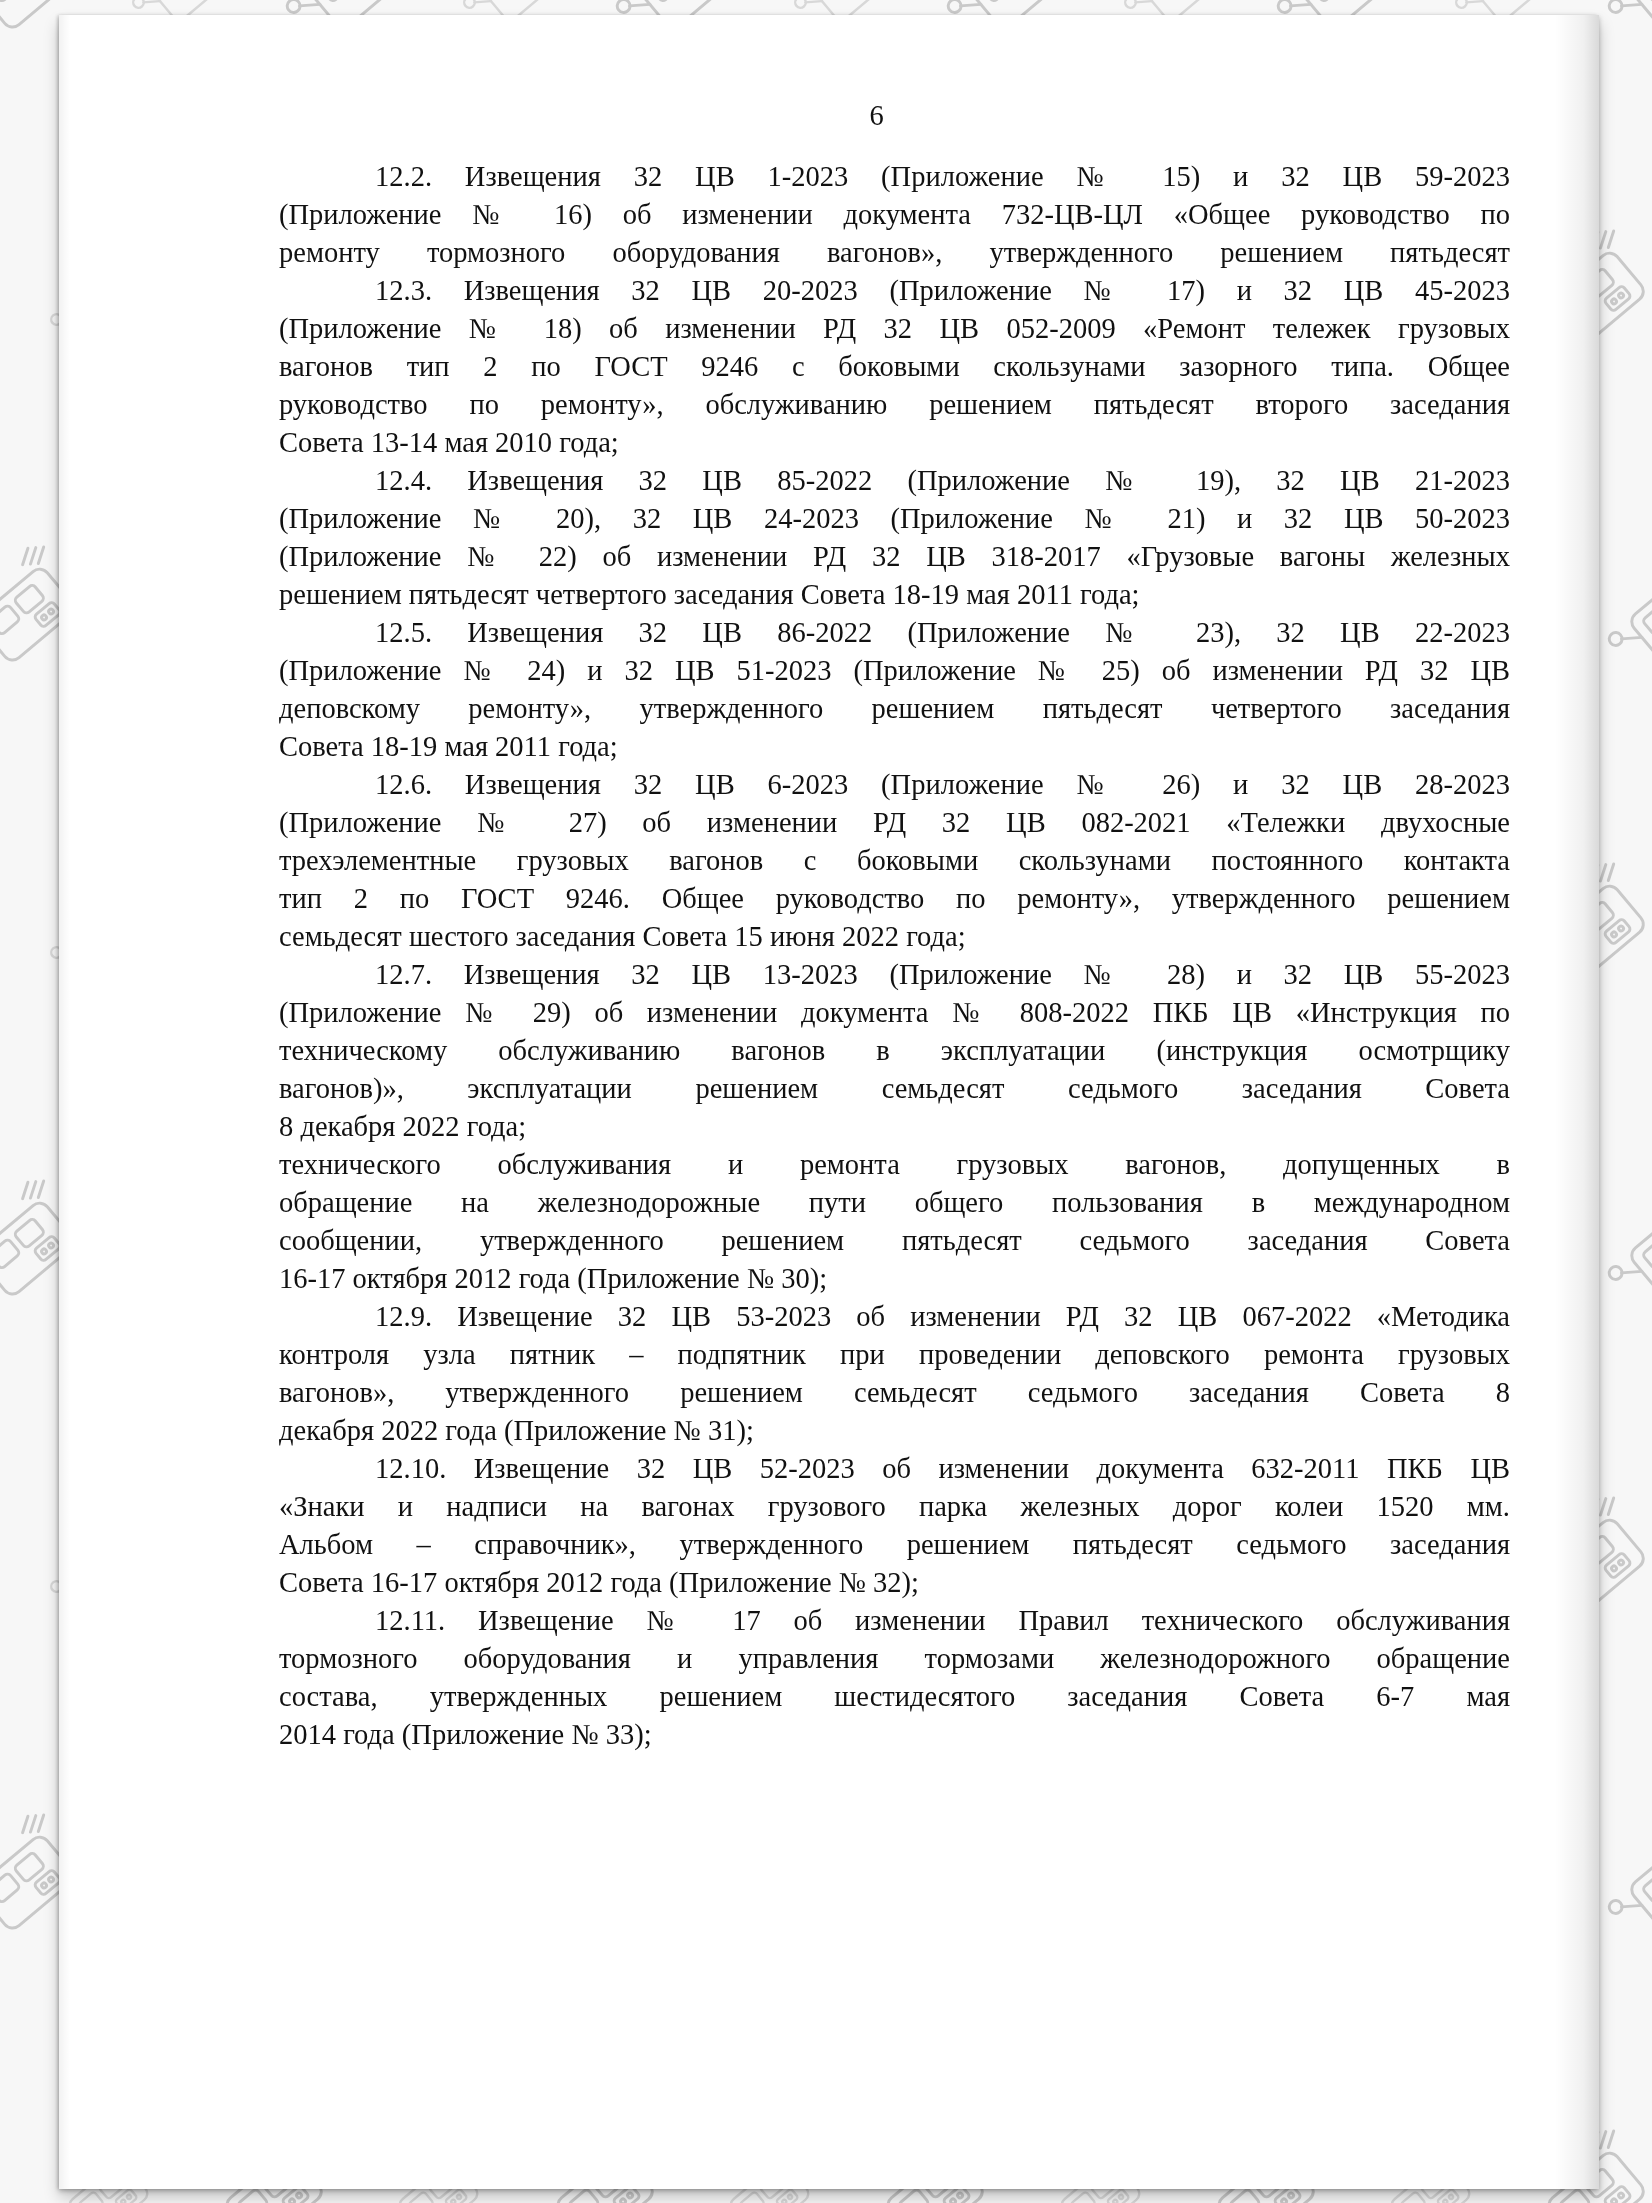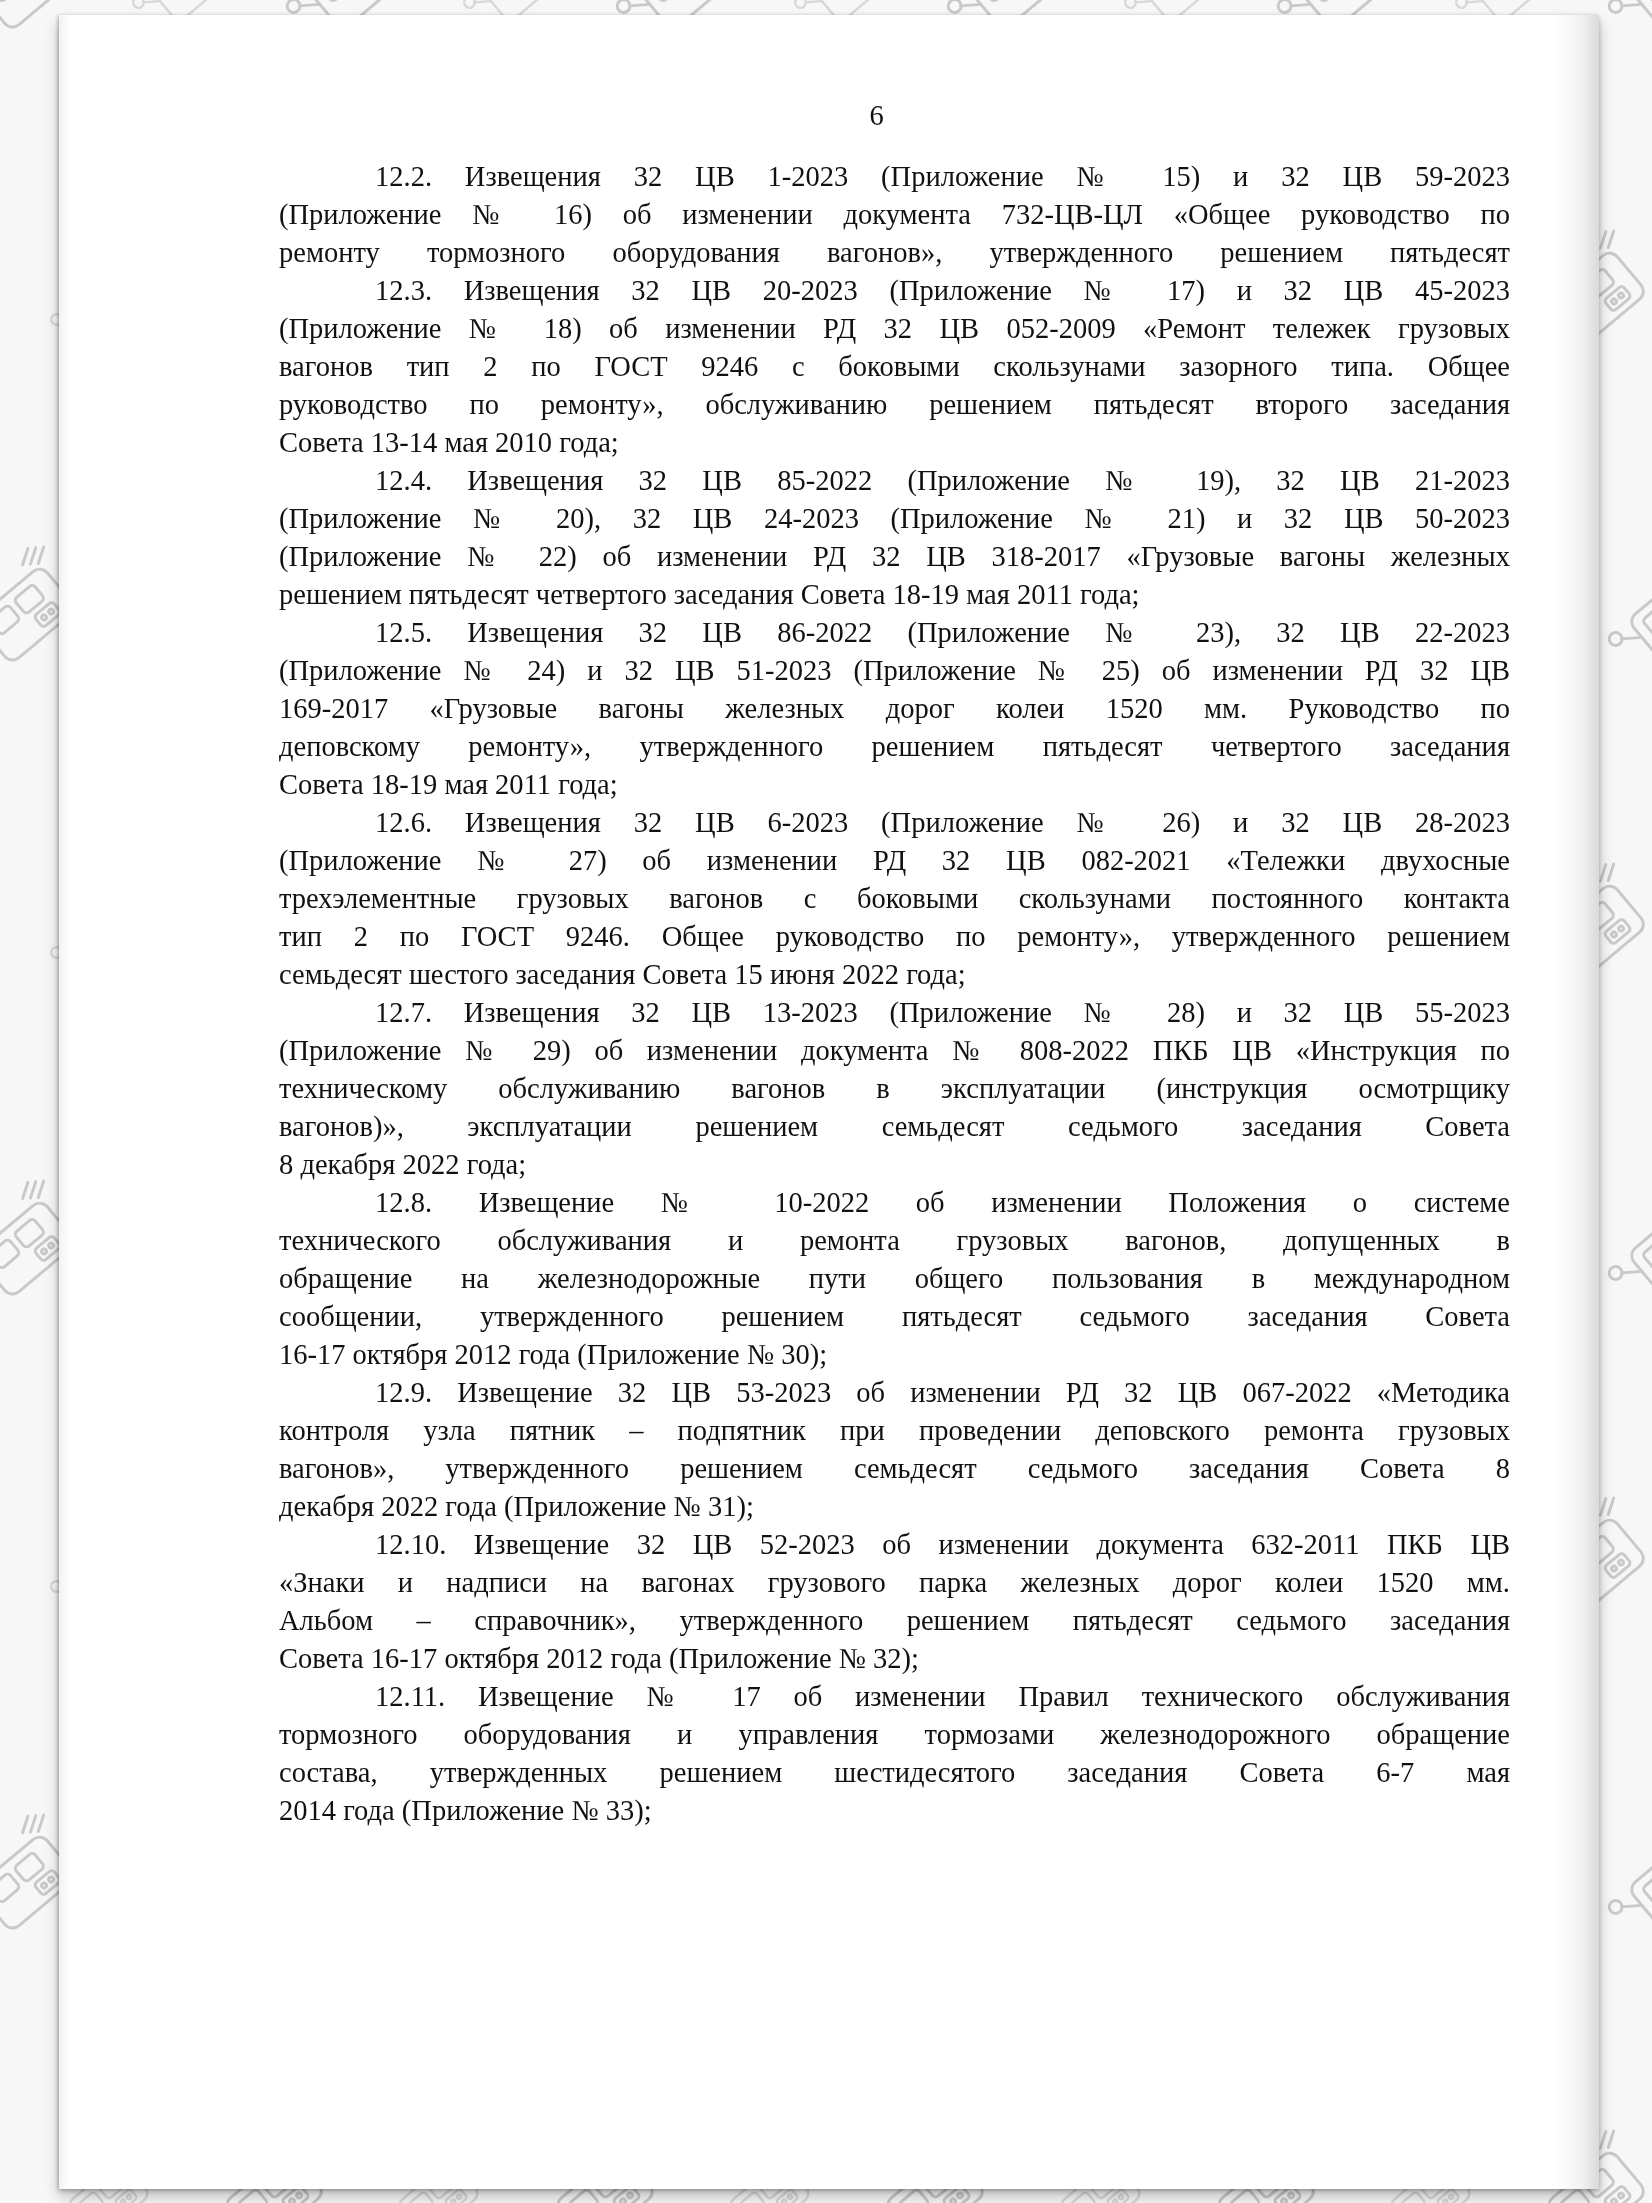--- a/index.html
+++ b/index.html
@@ -1336,40 +1336,38 @@
         </div>
         <div class="para">
           <div class="line first">12.4. Извещения 32 ЦВ 85-2022 (Приложение № 19), 32 ЦВ 21-2023</div>
           <div class="line">(Приложение № 20), 32 ЦВ 24-2023 (Приложение № 21) и 32 ЦВ 50-2023</div>
           <div class="line">(Приложение № 22) об изменении РД 32 ЦВ 318-2017 «Грузовые вагоны железных</div>
           <div class="line last">решением пятьдесят четвертого заседания Совета 18-19 мая 2011 года;</div>
         </div>
         <div class="para">
           <div class="line first">12.5. Извещения 32 ЦВ 86-2022 (Приложение № 23), 32 ЦВ 22-2023</div>
           <div class="line">(Приложение № 24) и 32 ЦВ 51-2023 (Приложение № 25) об изменении РД 32 ЦВ</div>
-          <div class="line">169-2017 «Грузовые вагоны железных дорог колеи 1520 мм. Руководство по</div>
           <div class="line">деповскому ремонту», утвержденного решением пятьдесят четвертого заседания</div>
           <div class="line last">Совета 18-19 мая 2011 года;</div>
         </div>
         <div class="para">
           <div class="line first">12.6. Извещения 32 ЦВ 6-2023 (Приложение № 26) и 32 ЦВ 28-2023</div>
           <div class="line">(Приложение № 27) об изменении РД 32 ЦВ 082-2021 «Тележки двухосные</div>
           <div class="line">трехэлементные грузовых вагонов с боковыми скользунами постоянного контакта</div>
           <div class="line">тип 2 по ГОСТ 9246. Общее руководство по ремонту», утвержденного решением</div>
           <div class="line last">семьдесят шестого заседания Совета 15 июня 2022 года;</div>
         </div>
         <div class="para">
           <div class="line first">12.7. Извещения 32 ЦВ 13-2023 (Приложение № 28) и 32 ЦВ 55-2023</div>
           <div class="line">(Приложение № 29) об изменении документа № 808-2022 ПКБ ЦВ «Инструкция по</div>
           <div class="line">техническому обслуживанию вагонов в эксплуатации (инструкция осмотрщику</div>
           <div class="line">вагонов)», эксплуатации решением семьдесят седьмого заседания Совета</div>
           <div class="line last">8 декабря 2022 года;</div>
         </div>
         <div class="para">
-          <div class="line first">12.8. Извещение № 10-2022 об изменении Положения о системе</div>
           <div class="line">технического обслуживания и ремонта грузовых вагонов, допущенных в</div>
           <div class="line">обращение на железнодорожные пути общего пользования в международном</div>
           <div class="line">сообщении, утвержденного решением пятьдесят седьмого заседания Совета</div>
           <div class="line last">16-17 октября 2012 года (Приложение № 30);</div>
         </div>
         <div class="para">
           <div class="line first">12.9. Извещение 32 ЦВ 53-2023 об изменении РД 32 ЦВ 067-2022 «Методика</div>
           <div class="line">контроля узла пятник – подпятник при проведении деповского ремонта грузовых</div>
           <div class="line">вагонов», утвержденного решением семьдесят седьмого заседания Совета 8</div>
           <div class="line last">декабря 2022 года (Приложение № 31);</div>

